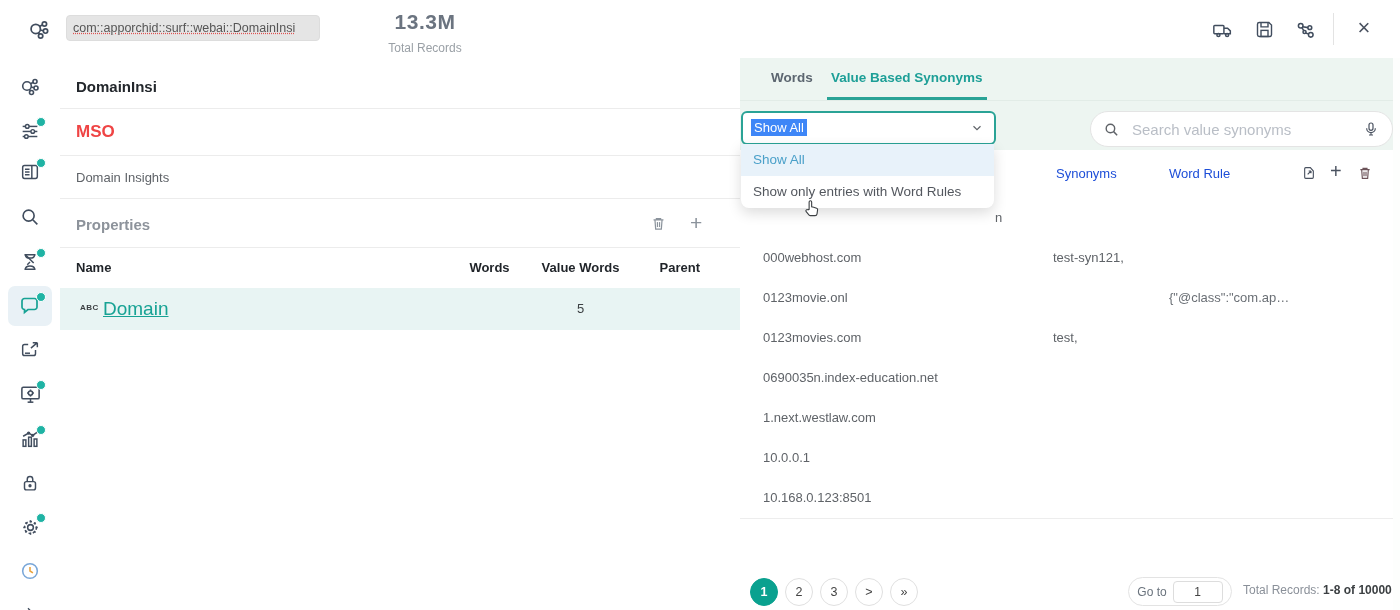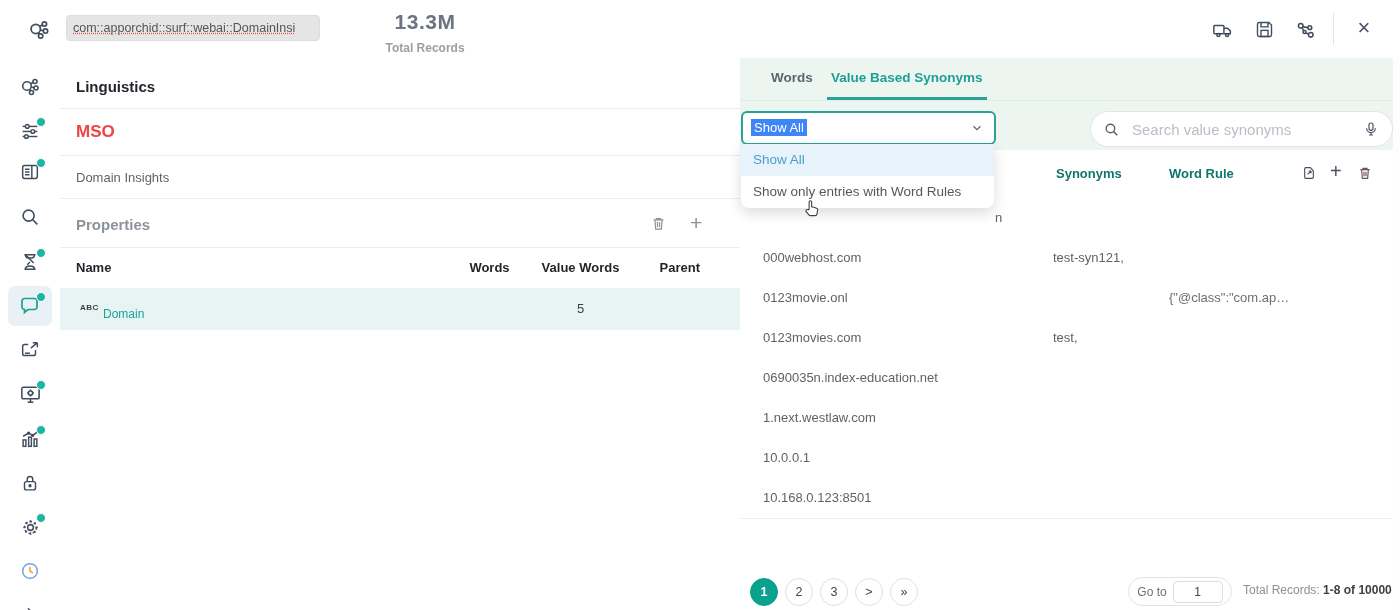--- a/index.html
+++ b/index.html
@@ -8,21 +8,21 @@
   svg{display:block;}
 
   
   .topbar{left:0;top:0;width:1400px;height:58px;background:#fff;border-bottom:1px solid #e8e8e8;}
   .app-icon{left:26px;top:17px;}
   .ns-input{left:66px;top:15px;width:240px;height:24px;border:1px solid #ddd;border-radius:4px;
     font-family:"Liberation Sans",sans-serif;font-size:12.5px;color:#555;padding:0 6px;
     text-decoration:underline dotted #e05252;outline:none;background:#e5e5e5;}
   .totals{left:330px;top:10px;width:190px;text-align:center;}
   .totals .big{font-size:21px;font-weight:bold;color:#6b7480;letter-spacing:.5px;}
-  .totals .sub{font-size:12px;color:#9aa0a6;margin-top:7px;font-weight:bold;}
+  .totals .sub{font-size:12px;color:#9aa0a6;margin-top:7px;}
   .tb-ico{top:19px;cursor:pointer;}
   .tb-divider{left:1333px;top:13px;width:1px;height:32px;background:#e3e3e3;}
   .close-x{left:1350px;top:14px;font-size:22px;color:#4a5260;cursor:pointer;line-height:28px;width:28px;text-align:center;}
 
   
   .sidebar{left:0;top:58px;width:60px;height:552px;background:#fff;border-right:1px solid #ececec;}
   .side-slot{position:absolute;left:0;width:60px;height:44px;display:flex;align-items:center;justify-content:center;cursor:pointer;}
   .side-active-bg{position:absolute;left:8px;top:2px;width:44px;height:40px;background:#e9f1f6;border-radius:7px;}
   .badge{position:absolute;width:8px;height:8px;border-radius:50%;background:#1fb3a4;border:1.5px solid #fff;right:14px;top:8px;}
 
@@ -30,21 +30,21 @@
   .left-panel{left:60px;top:58px;width:680px;height:552px;background:#fff;}
   .lp-div{position:absolute;left:0;width:680px;height:1px;background:#ececec;}
   .lp-title{font-size:15px;font-weight:bold;color:#23272c;}
   .lp-mso{font-size:17px;font-weight:bold;color:#ef4444;}
   .lp-item{font-size:13px;color:#5f6368;}
   .lp-props{font-size:15px;font-weight:bold;color:#8d939b;}
   .ph-ico{position:absolute;cursor:pointer;}
   .pt-head{font-size:13px;font-weight:bold;color:#1f2328;}
   .prow{position:absolute;left:0;top:230px;width:680px;height:42px;background:#e8f4f3;cursor:pointer;}
   .abc{position:absolute;left:20px;top:15px;font-size:8px;font-weight:bold;color:#3c4043;letter-spacing:.5px;}
-  .prow-name{position:absolute;left:43px;top:19px;font-size:12px;color:#17a294;}
+  .prow-name{position:absolute;left:43px;top:10px;font-size:19px;color:#17a294;text-decoration:underline;}
   .prow-val{position:absolute;top:13px;font-size:13px;color:#3c4043;}
 
   
   .right-panel{left:740px;top:58px;width:660px;height:552px;background:#edf5f1;}
   .rp-right-strip{position:absolute;left:653px;top:0;width:7px;height:552px;background:#fdfefd;}
   .tabs{position:absolute;left:0;top:0;width:653px;height:42px;border-bottom:1px solid #e2ece7;}
   .tab{position:absolute;top:0;height:39px;line-height:39px;font-size:13.5px;font-weight:bold;cursor:pointer;}
   .tab-words{left:31px;color:#5c6670;}
   .tab-vbs{left:87px;color:#1d9f97;border-bottom:3px solid #2aa396;padding:0 4px;}
 
@@ -52,21 +52,21 @@
     border-radius:6px;cursor:pointer;}
   .select .sel-text{position:absolute;left:8px;top:6px;font-size:13px;color:#fff;background:#3e86f7;padding:1px 3px;}
   .select .chev{position:absolute;right:10px;top:8px;}
 
   .searchbox{position:absolute;left:350px;top:53px;width:301px;height:34px;background:#fff;border:1px solid #e4e4e4;
     border-radius:18px;display:flex;align-items:center;cursor:text;}
   .searchbox .ph{flex:1;font-size:15px;color:#b9bec6;margin-left:12px;}
 
   .tablewrap{position:absolute;left:0;top:92px;width:653px;height:460px;background:#fff;}
   .thead{position:absolute;left:0;top:0;width:653px;height:48px;border-bottom:1px solid #e7e7e7;background:#fff;}
-  .th{position:absolute;top:16px;font-size:13px;font-weight:bold;color:#0f766e;}
+  .th{position:absolute;top:16px;font-size:13px;font-weight:normal;color:#1d4ed8;}
   .th-ico{position:absolute;top:15px;cursor:pointer;}
   .vrow{position:absolute;left:0;width:653px;height:40px;border-bottom:1px solid #ededed;background:#fff;cursor:pointer;}
   .vc{position:absolute;top:12px;font-size:13px;color:#5f6368;white-space:nowrap;}
   .vc-val{left:23px;}
   .vc-syn{left:313px;}
   .vc-rule{left:429px;color:#6a6f75;}
   .vrow0 .vc-val{left:255px;}
 
   .pager{position:absolute;left:10px;top:428px;height:28px;display:flex;gap:7px;align-items:center;}
   .pg{width:26px;height:26px;border-radius:50%;border:1px solid #e0e0e0;background:#fff;color:#444;
@@ -286,21 +286,21 @@
     <div class="side-slot" style="top:533px;">
       <span>
         <svg width="16" height="16" viewBox="0 0 24 24" fill="none" stroke="#414d5e" stroke-width="2">
           <polyline points="9,5 16,12 9,19"></polyline>
         </svg>
       </span>
     </div>
   </div>
 
   <div class="abs left-panel">
-    <div class="abs lp-title" style="left:16px;top:20px;">Linguistics</div>
+    <div class="abs lp-title" style="left:16px;top:20px;">DomainInsi</div>
     <div class="lp-div" style="top:50px;"></div>
 
     <div class="abs lp-mso" style="left:16px;top:64px;">MSO</div>
     <div class="lp-div" style="top:97px;"></div>
 
     <div class="abs lp-item" style="left:16px;top:112px;">Domain Insights</div>
     <div class="lp-div" style="top:140px;"></div>
 
     <div class="abs lp-props" style="left:16px;top:158px;">Properties</div>
     <span class="ph-ico" style="left:590px;top:157px;">

